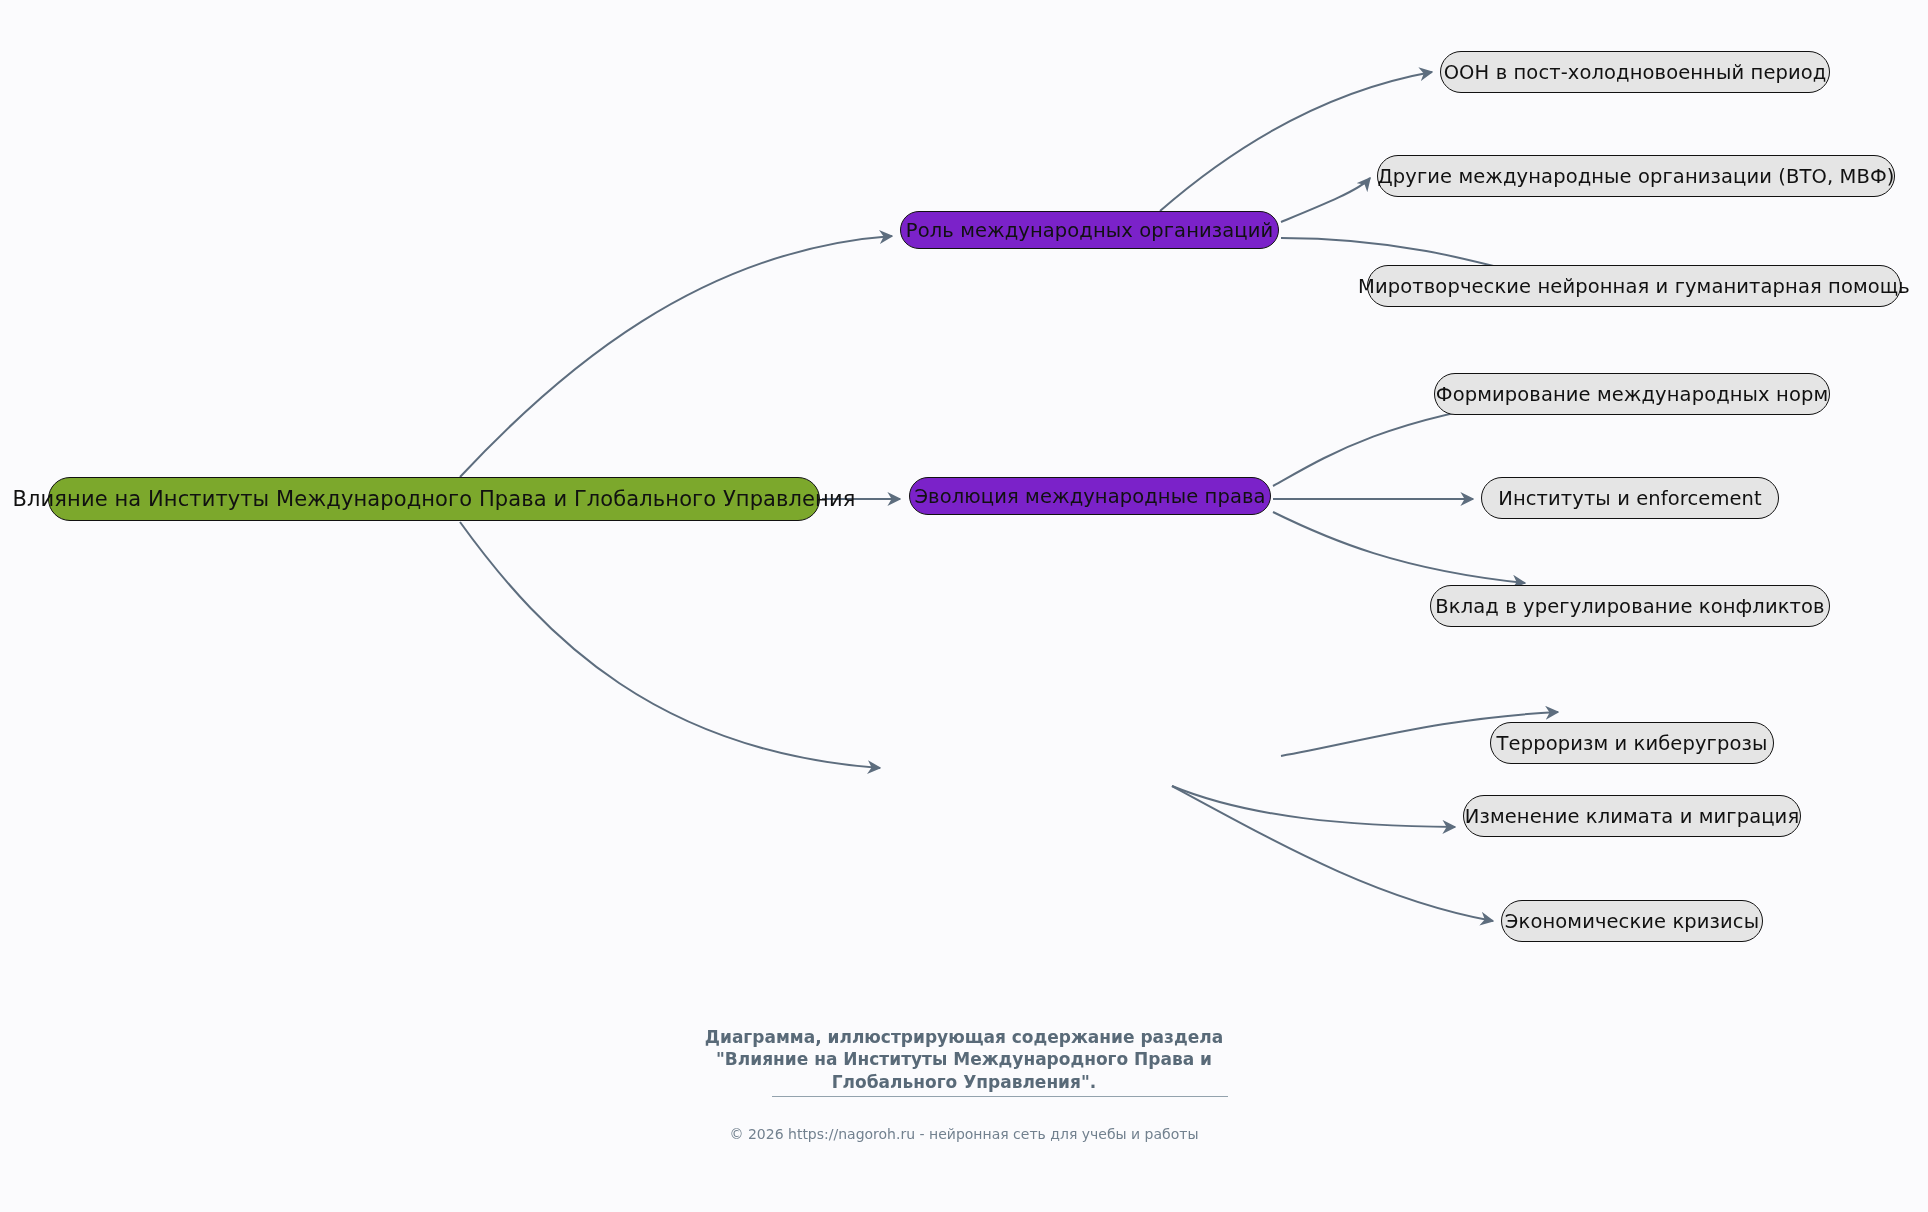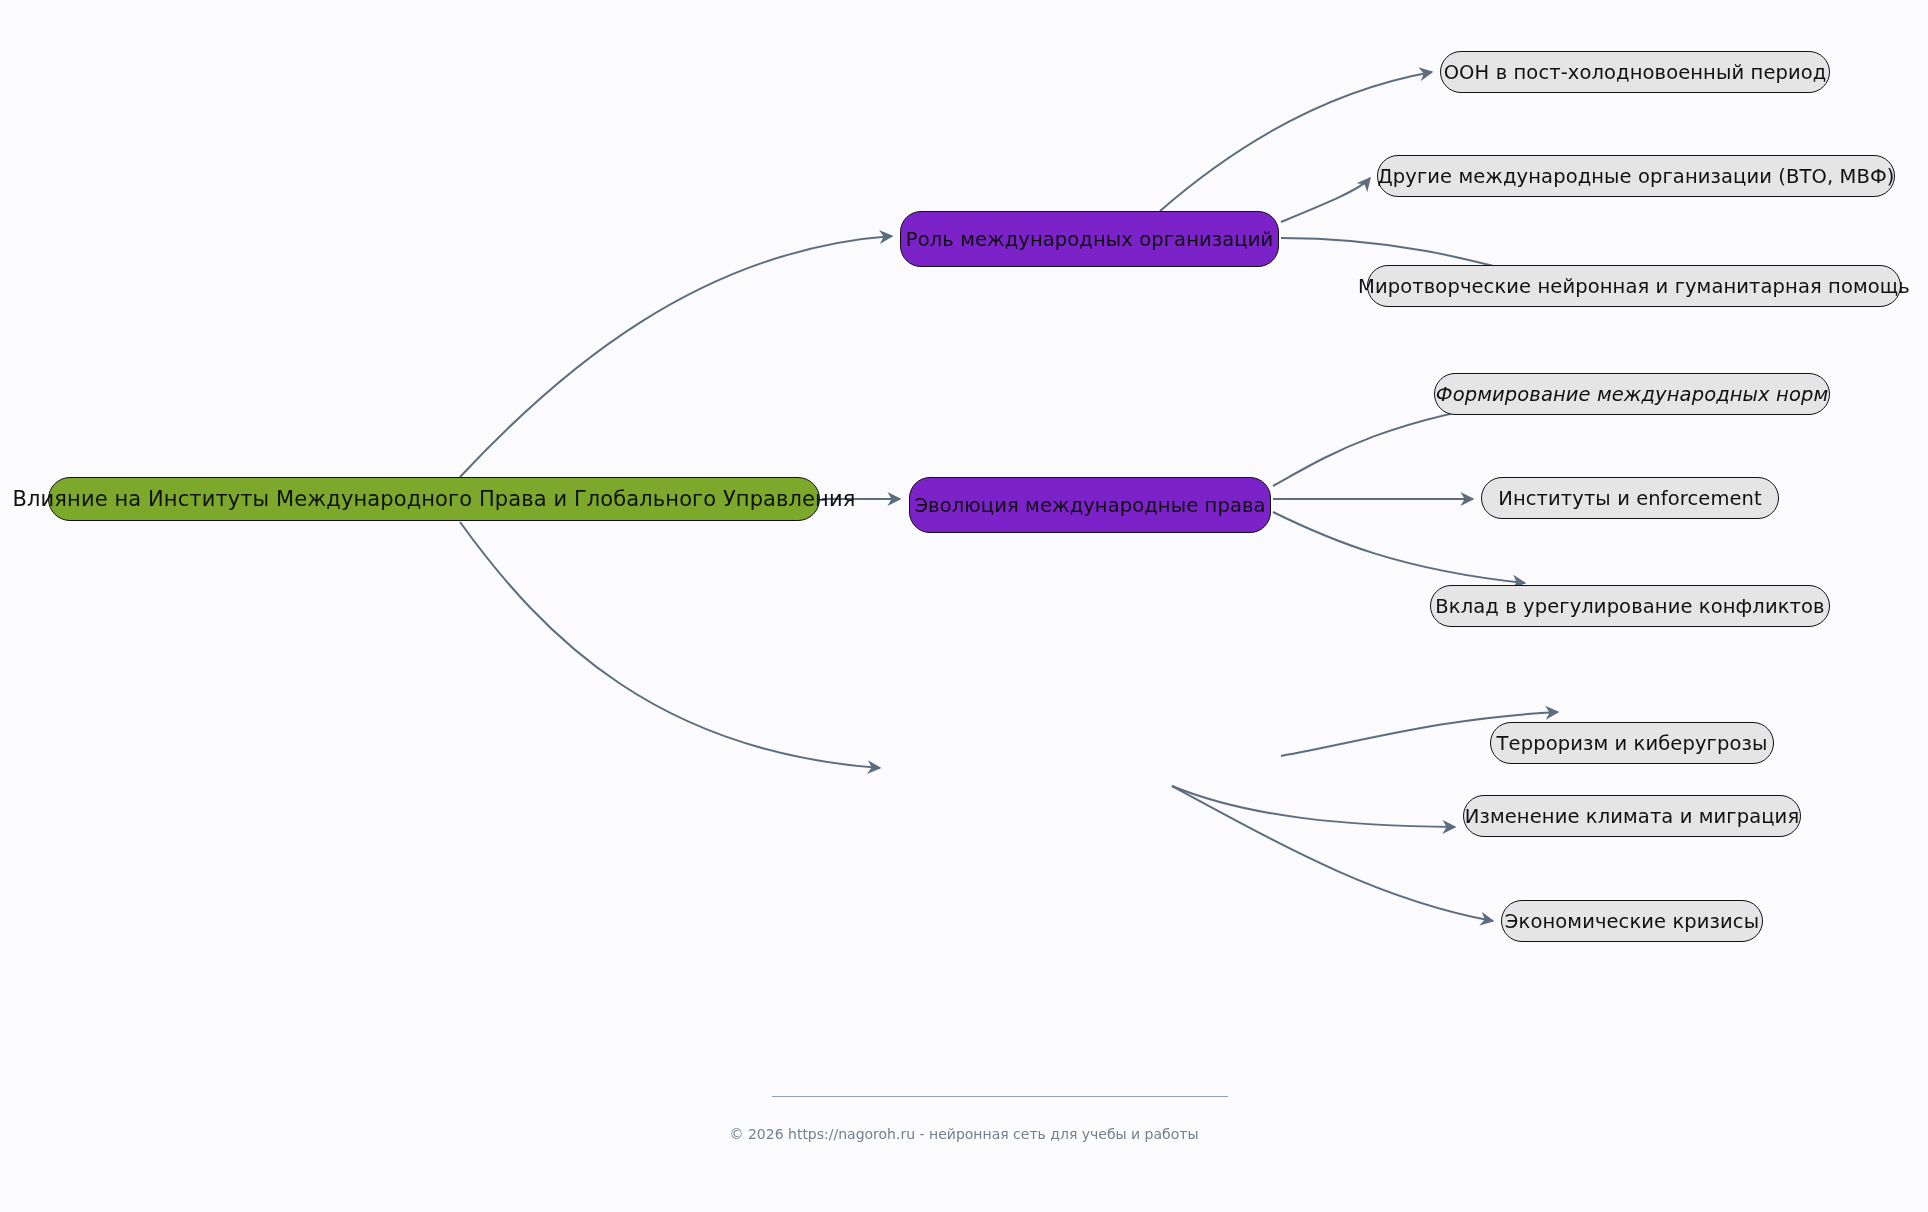--- a/index.html
+++ b/index.html
@@ -40,21 +40,21 @@
     background: #7CA82C;
     font-size: 21px;
     padding: 0 18px;
     height: 44px;
     border-radius: 22px;
   }
   .node.branch {
     background: #7B22C9;
     font-size: 19.5px;
     padding: 0 16px;
-    height: 56px;
+    height: 38px;
     border-radius: 21px;
   }
   .node.leaf {
     background: #e5e5e5;
     font-size: 19.5px;
     padding: 0 18px;
     height: 42px;
     border-radius: 21px;
     border-width: 1.5px;
   }
@@ -134,37 +134,42 @@
   <div class="node leaf" style="left:1377px; top:155px; width:518px;">
     <span>Другие международные организации (ВТО, МВФ)</span>
   </div>
   <div class="node leaf" style="left:1367px; top:265px; width:534px;">
     <span>Миротворческие нейронная и гуманитарная помощь</span>
   </div>
 
   <div class="node branch" style="left:909px; top:477px; width:362px;">
     <span>Эволюция международные права</span>
   </div>
-  <div class="node leaf" style="left:1434px; top:373px; width:396px;font-style:italic;">
+  <div class="node leaf" style="left:1434px; top:373px; width:396px;">
     <span>Формирование международных норм</span>
   </div>
   <div class="node leaf" style="left:1481px; top:477px; width:298px;">
     <span>Институты и enforcement</span>
   </div>
   <div class="node leaf" style="left:1430px; top:585px; width:400px;">
     <span>Вклад в урегулирование конфликтов</span>
   </div>
 
   <div class="node leaf" style="left:1490px; top:722px; width:284px;">
     <span>Терроризм и киберугрозы</span>
   </div>
   <div class="node leaf" style="left:1463px; top:795px; width:338px;">
     <span>Изменение климата и миграция</span>
   </div>
   <div class="node leaf" style="left:1501px; top:900px; width:262px;">
     <span>Экономические кризисы</span>
   </div>
 
+  <div id="caption">
+    <div>Диаграмма, иллюстрирующая содержание раздела</div>
+    <div>"Влияние на Институты Международного Права и</div>
+    <div>Глобального Управления".</div>
+  </div>
   <div id="caption-rule"></div>
 
   <div id="footer">© 2026 https://nagoroh.ru - нейронная сеть для учебы и работы</div>
 
 </div>
 
 </body></html>

